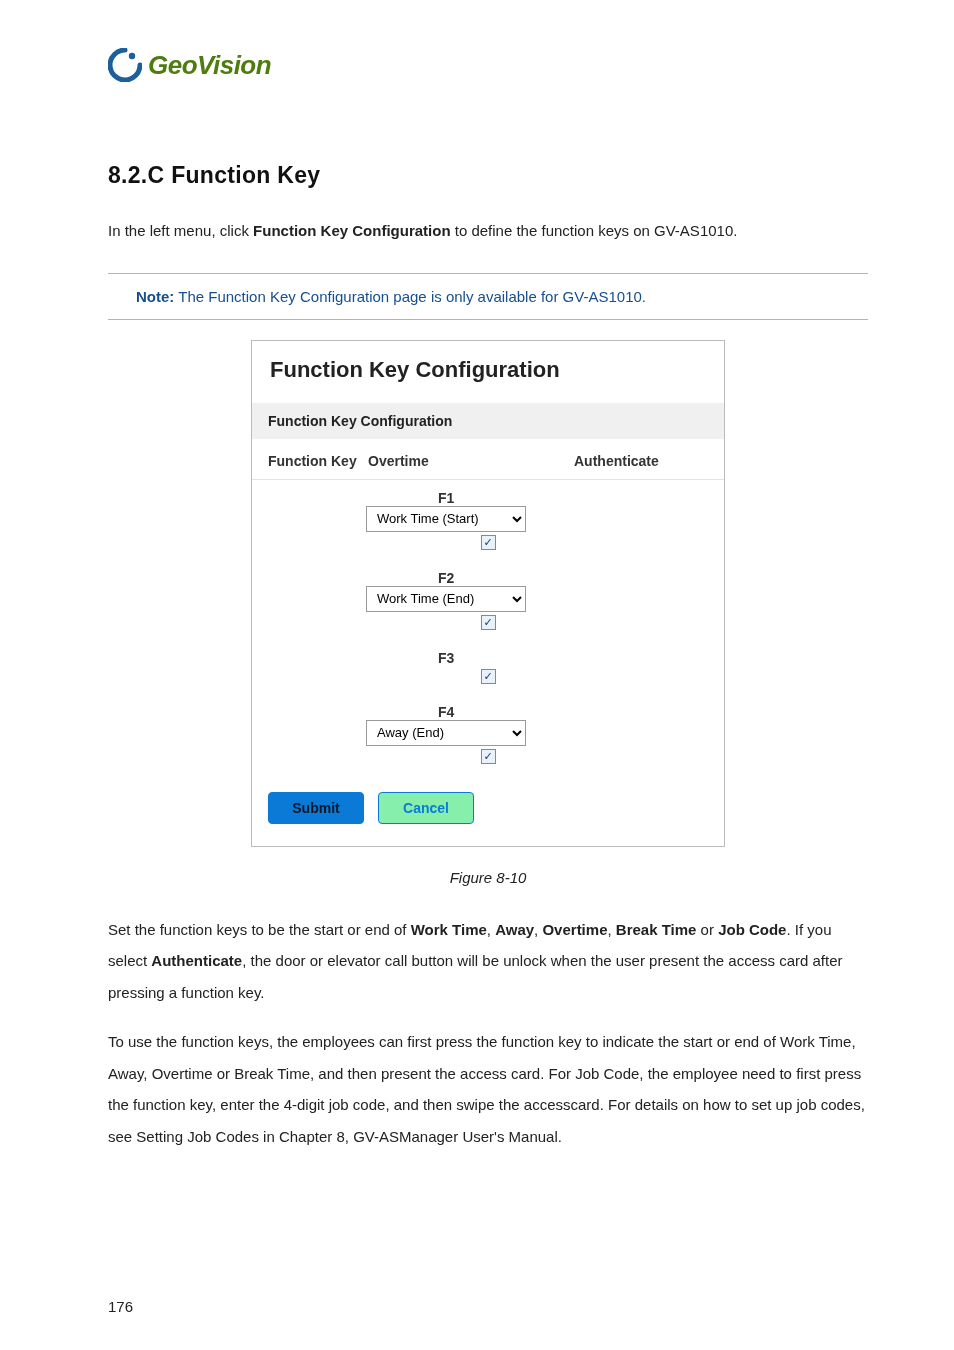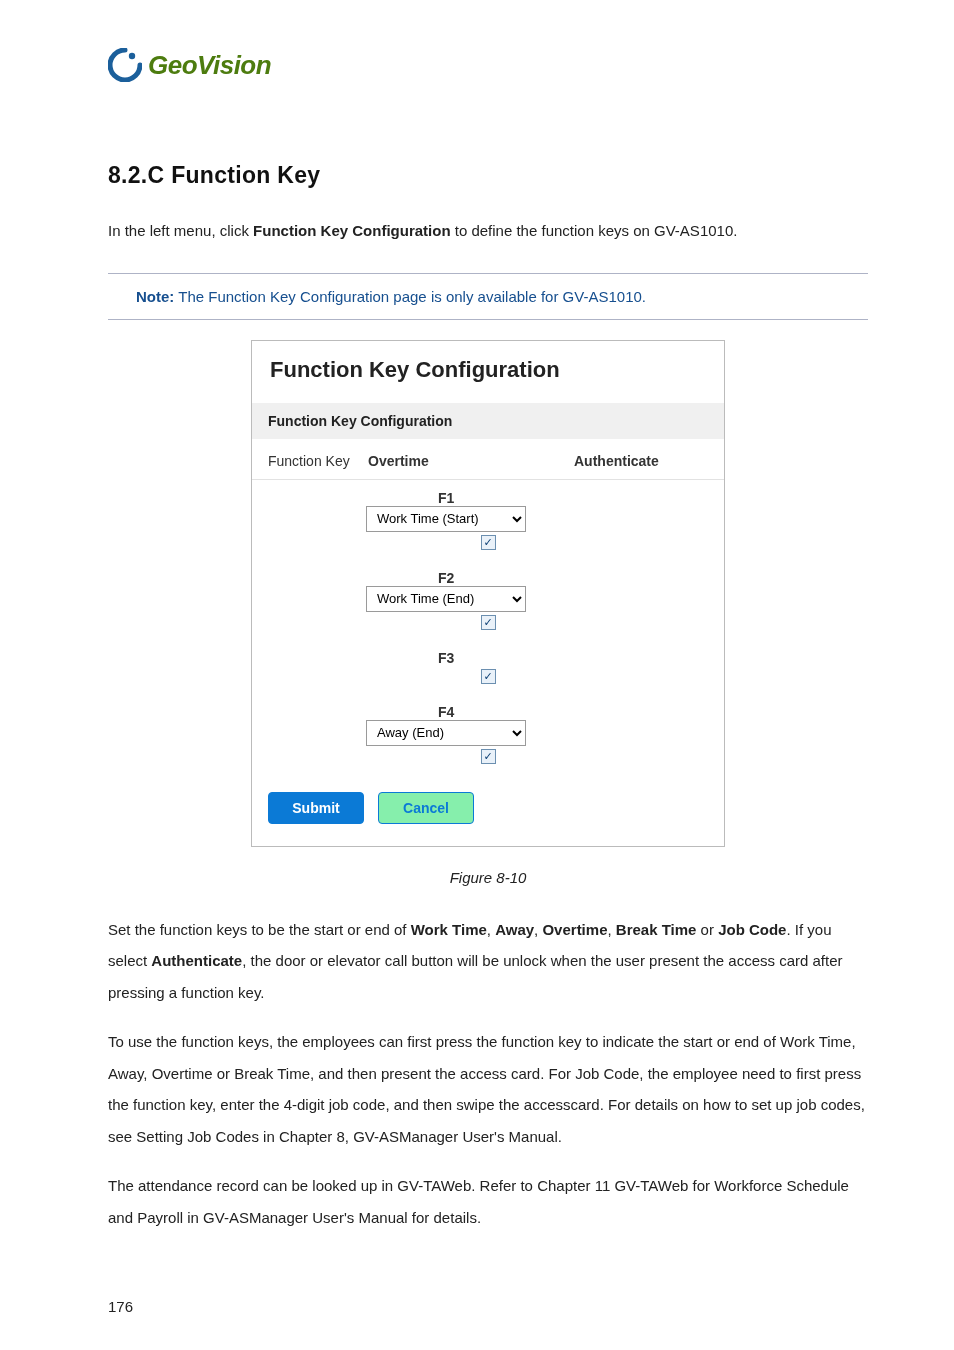--- a/index.html
+++ b/index.html
@@ -19,32 +19,32 @@
   .note-wrap { margin:26px 0 20px; }
   .note-text { color:#164f8f; font-size:15px; padding:14px 0 14px 28px; }
   .note-label { font-weight:700; }
 
   
   .panel-holder { display:flex; justify-content:center; margin:18px 0 22px; }
   .panel { width:474px; border:1px solid #bbb; background:#fff; }
   .panel-title { font-size:22px; font-weight:700; padding:16px 18px 20px; }
   .panel-subtitle { background:#f0f0f0; font-weight:700; font-size:14px; padding:10px 16px; }
   .panel-head { display:flex; padding:14px 16px 10px; border-bottom:1px solid #e2e2e2; }
-  .col-key { width:100px; font-weight:400; font-size:14px; color:#333; }
+  .col-key { width:100px; font-weight:700; font-size:14px; color:#333; }
   .col-func { width:206px; font-weight:700; font-size:14px; color:#333; }
   .col-auth { font-weight:700; font-size:14px; color:#333; }
   .panel-row { display:flex; align-items:center; padding:10px 16px;flex-direction:column; }
   .row-key { width:100px; font-weight:700; font-size:14px; color:#333; }
   .row-func { width:244px; }
   .select { width:160px; height:26px; border:1px solid #9a9a9a; font-size:13px; padding:2px 6px; background:#fff; }
   .row-auth { }
   .chk { width:15px; height:15px; border:1px solid #6b8fb0; background:#e9f1f9; display:inline-flex; align-items:center; justify-content:center; font-size:11px; color:#0a3d72; }
   .panel-buttons { display:flex; gap:14px; padding:18px 16px 22px; }
   .btn { width:96px; height:32px; display:flex; align-items:center; justify-content:center; font-size:14px; font-weight:700; border-radius:4px; cursor:pointer; }
-  .btn-submit { background:#0b7ad6; color:#ffffff; border:1px solid #0b7ad6; }
+  .btn-submit { background:#0b7ad6; color:#0f172a; border:1px solid #0b7ad6; }
   .btn-cancel { background:#86efac; color:#0b7ad6; border:1px solid #0b7ad6; }
 
   .fig-caption { text-align:center; font-style:italic; font-size:15px; margin-bottom:28px; }
 
   .body-para { font-size:15px; line-height:2.1; margin-bottom:18px; }
   .body-para .b { font-weight:700; }
   .body-para .i { }
 
   .page-num { position:absolute; left:108px; bottom:35px; font-size:15px; }
 </style>
@@ -140,19 +140,16 @@
   <div class="fig-caption">Figure 8-10</div>
 
   <p class="body-para">
     <span>Set the function keys to be the start or end of </span><span class="b">Work Time</span><span>, </span><span class="b">Away</span><span>, </span><span class="b">Overtime</span><span>, </span><span class="b">Break Time</span><span> or </span><span class="b">Job Code</span><span>. If you select </span><span class="b">Authenticate</span><span>, the door or elevator call button will be unlock when the user present the access card after pressing a function key.</span>
   </p>
 
   <p class="body-para">
     <span>To use the function keys, the employees can first press the function key to indicate the start or end of Work Time, Away, Overtime or Break Time, and then present the access card. For Job Code, the employee need to first press the function key, enter the 4-digit job code, and then swipe the accesscard. For details on how to set up job codes, see </span><span class="i">Setting Job Codes</span><span> in Chapter 8, </span><span class="i">GV-ASManager User's Manual</span><span>.</span>
   </p>
 
-  <p class="body-para">
-    <span>The attendance record can be looked up in GV-TAWeb. Refer to </span><span class="i">Chapter 11 GV-TAWeb for Workforce Schedule and Payroll</span><span> in </span><span class="i">GV-ASManager User's Manual</span><span> for details.</span>
-  </p>
 
 </div>
 
 <div class="page-num">176</div>
 
 </body></html>

